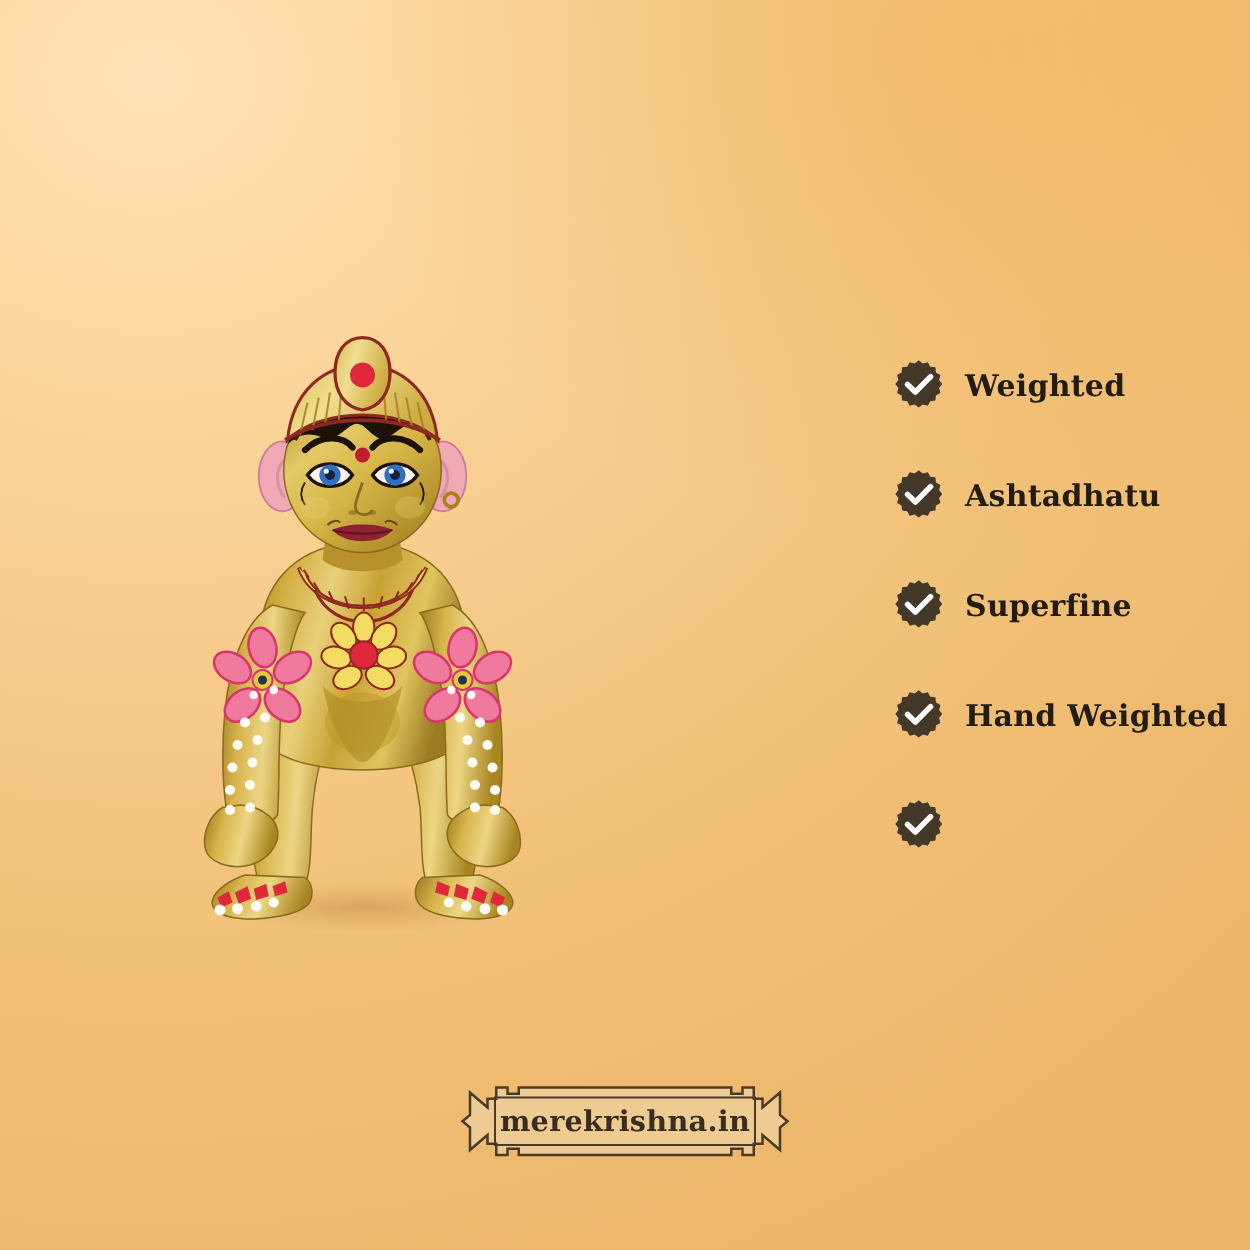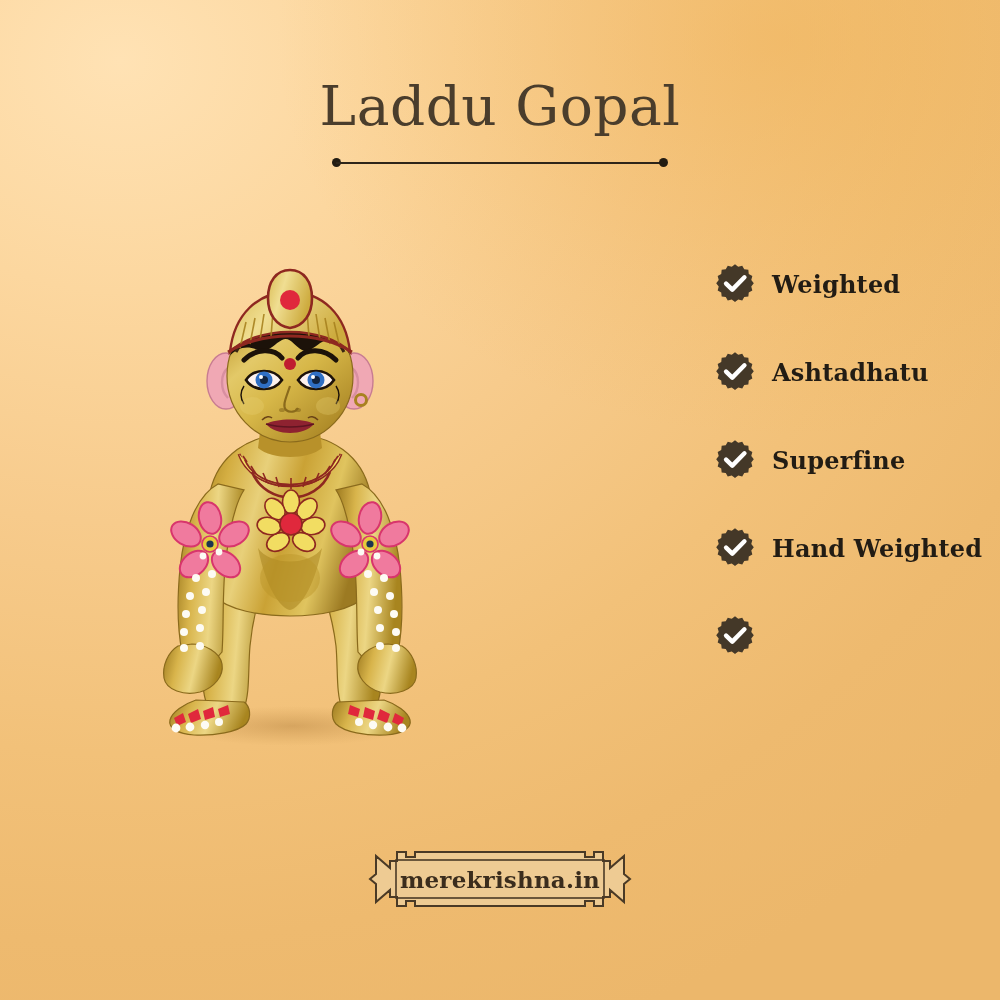--- a/index.html
+++ b/index.html
@@ -90,21 +90,21 @@
     width: 300px;
     height: 500px;
     z-index: 4;
   }
   .statue-wrap svg { display: block; width: 100%; height: 100%; }
 
   
   .features {
     position: absolute;
     left: 714px;
-    top: 256px;
+    top: 280px;
     width: 280px;
     z-index: 5;
   }
   .feature-row {
     display: flex;
     align-items: center;
     height: 56px;
     margin-bottom: 32px;
   }
   .feature-row:last-child { margin-bottom: 0; }
@@ -123,21 +123,21 @@
     color: #221c14;
     letter-spacing: 0.2px;
     white-space: nowrap;
   }
 
   
   .footer-ribbon {
     position: absolute;
     left: 50%;
     transform: translateX(-50%);
-    top: 848px;
+    top: 866px;
     width: 268px;
     height: 62px;
     z-index: 5;
   }
   .footer-ribbon svg {
     position: absolute;
     inset: 0;
     width: 100%;
     height: 100%;
   }
@@ -152,28 +152,20 @@
     font-size: 23px;
     color: #3b2d1d;
     letter-spacing: 0.2px;
   }
 </style>
 </head>
 <body>
 
 <div id="poster">
 
-  <div class="title-block">
-    <h1 class="poster-title">Laddu Gopal</h1>
-    <div class="title-rule">
-      <span class="rule-dot left"></span>
-      <span class="rule-line"></span>
-      <span class="rule-dot right"></span>
-    </div>
-  </div>
 
   <div class="statue-wrap">
     <svg viewBox="0 0 300 500" xmlns="http://www.w3.org/2000/svg">
       <defs>
         <linearGradient id="brass" x1="0" y1="0" x2="1" y2="0.3">
           <stop offset="0%" stop-color="#a8831f"></stop>
           <stop offset="18%" stop-color="#d4ae42"></stop>
           <stop offset="38%" stop-color="#e8d07a"></stop>
           <stop offset="58%" stop-color="#caa235"></stop>
           <stop offset="80%" stop-color="#e0c45f"></stop>

